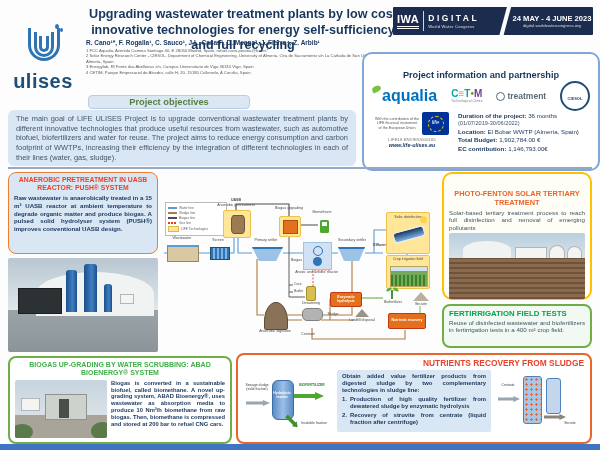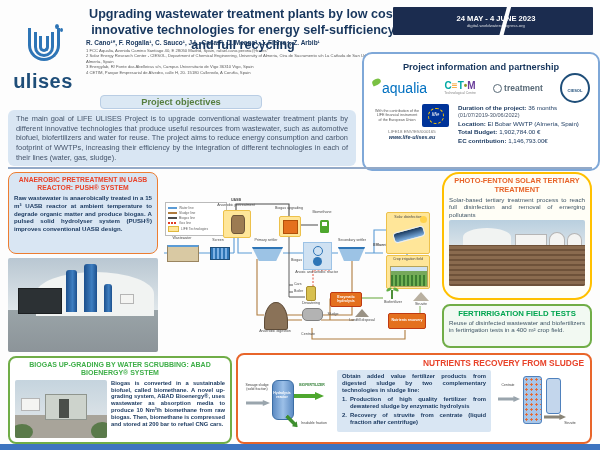--- a/index.html
+++ b/index.html
@@ -22,27 +22,27 @@
   
   #ulises-logo{left:6px;top:22px;width:74px;height:76px;text-align:center;}
   .uarc{position:absolute;border:3px solid #2e75b6;border-top:none;border-radius:0 0 16px 16px;}
   #ulises-text{position:absolute;left:0;top:48px;width:74px;font-size:20px;font-weight:bold;color:#1f4e79;letter-spacing:.5px;}
   .udot{position:absolute;width:4px;height:5px;background:#2e75b6;border-radius:50%;}
   
   #authors{left:86px;top:39px;width:322px;font-size:6.5px;font-weight:bold;color:#17365d;}
   #affiliations{left:86px;top:48px;width:308px;font-size:4.2px;color:#5a5a5a;line-height:1.3;}
   #affiliations .aff{display:block;}
   
-  #objectives-title{left:100px;top:95px;width:160px;height:12px;background:#dbe8f4;border:1px solid #b9cde4;border-radius:4px;font-size:9.3px;font-weight:bold;color:#567e3f;text-align:center;line-height:12px;}
+  #objectives-title{left:88px;top:95px;width:160px;height:12px;background:#dbe8f4;border:1px solid #b9cde4;border-radius:4px;font-size:9.3px;font-weight:bold;color:#567e3f;text-align:center;line-height:12px;}
   #objectives-body{left:8px;top:110px;width:332px;height:48px;background:#d9e6f3;border-radius:6px;padding:4px 8px;font-size:7.4px;color:#44546a;line-height:1.3;}
   
   #info-box{left:362px;top:52px;width:226px;height:111px;border:2px solid #7fa8d8;border-radius:10px;background:#fff;padding:2px 4px;}
-  #info-title{font-size:9.2px;font-weight:bold;color:#17365d;text-align:center;margin-top:6px;}
+  #info-title{font-size:9.2px;font-weight:bold;color:#17365d;text-align:center;margin-top:14px;}
   #partner-row{display:flex;align-items:center;justify-content:space-between;height:32px;padding:0 4px;}
-  #aqualia-logo{font-size:14px;font-weight:normal;color:#0070c0;position:relative;padding-left:10px;}
+  #aqualia-logo{font-size:16px;font-weight:bold;color:#0070c0;position:relative;padding-left:10px;}
   #aqualia-swoosh{position:absolute;left:0;top:-1px;width:9px;height:6px;background:#7ac143;border-radius:60% 60% 60% 0;transform:rotate(-25deg);}
   #cetim-logo{text-align:center;line-height:1;}
   #cetim-glyphs{font-size:10px;font-weight:900;}
   #cetim-caption{font-size:3.4px;color:#888;margin-top:1px;}
   #energylab-logo{display:flex;align-items:center;gap:2px;font-size:8.5px;font-weight:bold;color:#5a6b78;}
   #energylab-ring{width:7px;height:7px;border:1.5px solid #5a6b78;border-radius:50%;}
   #ciesol-logo{width:26px;height:26px;border:2px solid #1f4e79;border-radius:50%;position:relative;}
   #ciesol-text{position:absolute;left:0;top:13px;width:100%;text-align:center;font-size:4px;font-weight:bold;color:#1f4e79;}
   #info-bottom{display:flex;padding:0 2px;}
   #life-col{width:84px;text-align:center;}
@@ -74,27 +74,27 @@
   #diagram{left:162px;top:198px;width:280px;height:152px;}
   #diagram svg{position:absolute;left:0;top:0;}
   .dlabel{position:absolute;font-size:3.6px;line-height:1.15;color:#4a4a4a;text-align:center;}
   .ylw{position:absolute;background:#ffe699;border:1px solid #edc14b;border-radius:2px;}
   .orangebox{position:absolute;background:#e4701e;border:1px solid #bf3a12;color:#fff;font-weight:bold;font-size:3.5px;display:flex;align-items:center;justify-content:center;text-align:center;border-radius:2px;line-height:1.1;}
   #legend{position:absolute;left:3px;top:4px;width:56px;background:#fff;border:0.5px solid #bbb;padding:2px 2px;font-size:3.3px;color:#666;}
   .leg-row{display:flex;align-items:center;gap:2px;margin:1px 0;}
   .leg-line{width:9px;height:1.5px;display:inline-block;}
   .trap{position:absolute;background:#9cc3e5;border-top:2.5px solid #2e75b6;clip-path:polygon(0 0,100% 0,78% 100%,22% 100%);}
   
-  #pf-box{left:442px;top:172px;width:150px;height:128px;border:2px solid #ffc000;border-radius:17px;background:#fffef6;padding:3px 5px;box-sizing:border-box;}
+  #pf-box{left:442px;top:172px;width:150px;height:128px;border:2px solid #ffc000;border-radius:10px;background:#fffef6;padding:16px 5px;box-sizing:border-box;}
   #pf-title{font-size:7.4px;font-weight:800;color:#e8652a;text-align:center;line-height:1.2;}
   #pf-body{font-size:6.2px;color:#3f5565;line-height:1.2;margin-top:1px;}
   #pf-photo{position:relative;width:136px;height:66px;margin:2px auto 0;border-radius:2px;overflow:hidden;background:linear-gradient(#b9cfdf 0%,#d8e2e8 38%,#8a6b4f 38%);}
   #pf-rows{position:absolute;left:0;top:25px;width:136px;height:41px;background:repeating-linear-gradient(0deg,#6e523a 0 2px,#8a6b4f 2px 5px);}
   #fert-box{left:442px;top:304px;width:150px;height:44px;border:2px solid #70ad47;border-radius:8px;background:#f2f9f2;padding:3px 5px;box-sizing:border-box;}
-  #fert-title{font-size:7.8px;font-weight:800;color:#00a550;text-align:center;}
+  #fert-title{font-size:7.8px;font-weight:800;color:#00a550;text-align:left;}
   #fert-body{font-size:6.2px;color:#3f5565;line-height:1.2;margin-top:1px;}
   
   #bg-box{left:8px;top:356px;width:224px;height:88px;border:2px solid #70ad47;border-radius:8px;background:#fff;padding:3px 5px;box-sizing:border-box;}
   #bg-title{font-size:7px;font-weight:800;color:#3faf49;text-align:center;line-height:1.2;}
   #bg-content{display:flex;gap:4px;margin-top:2px;}
   #bg-photo{position:relative;width:92px;height:58px;border-radius:2px;overflow:hidden;background:linear-gradient(#c5d4de 0%,#d9e1e6 60%,#a8a49a 60%);flex:none;}
   #bg-text{font-size:5.8px;font-weight:bold;color:#17365d;line-height:1.18;}
   .bush{position:absolute;background:#5a7a4a;border-radius:50%;}
   #nut-box{left:236px;top:353px;width:356px;height:91px;border:2px solid #e8652a;border-radius:8px;background:#fff;padding:3px 6px;box-sizing:border-box;}
   #nut-title{font-size:8.4px;font-weight:800;color:#e8432a;text-align:right;}
@@ -118,20 +118,28 @@
     <span class="uarc" style="left:28px;top:10px;width:14px;height:22px;"></span>
     <span class="uarc" style="left:33px;top:14px;width:4px;height:13px;"></span>
     <span class="udot" style="left:49px;top:2px;"></span>
     <span class="udot" style="left:54px;top:6px;width:3px;height:4px;"></span>
     <div id="ulises-text">ulises</div>
   </div>
 
   <div id="main-title" class="abs">Upgrading wastewater treatment plants by low cost innovative technologies for energy self-sufficiency and full recycling</div>
 
   <div id="iwa-banner" class="abs">
+    <div id="iwa-left">
+      <span id="iwa-acronym">IWA</span>
+      <span id="iwa-divider"></span>
+      <span>
+        <div id="iwa-digital">DIGITAL</div>
+        <div id="iwa-congress">World Water Congress</div>
+      </span>
+    </div>
     <span id="iwa-slash"></span>
     <div id="iwa-right">
       <div id="iwa-dates">24 MAY - 4 JUNE 2023</div>
       <div id="iwa-site">digital.worldwatercongress.org</div>
     </div>
   </div>
 
   <div id="authors" class="abs">R. Cano¹*, F. Rogalla¹, C. Sauco¹, J.L. Casas², D. Meana³, J. Fierro⁴, Z. Arbib¹</div>
   <div id="affiliations" class="abs">
     <span class="aff">1 FCC Aqualia, Avenida Camino Santiago 40, E 28050 Madrid, Spain, rafael.cano.perona@fcc.es*</span>

